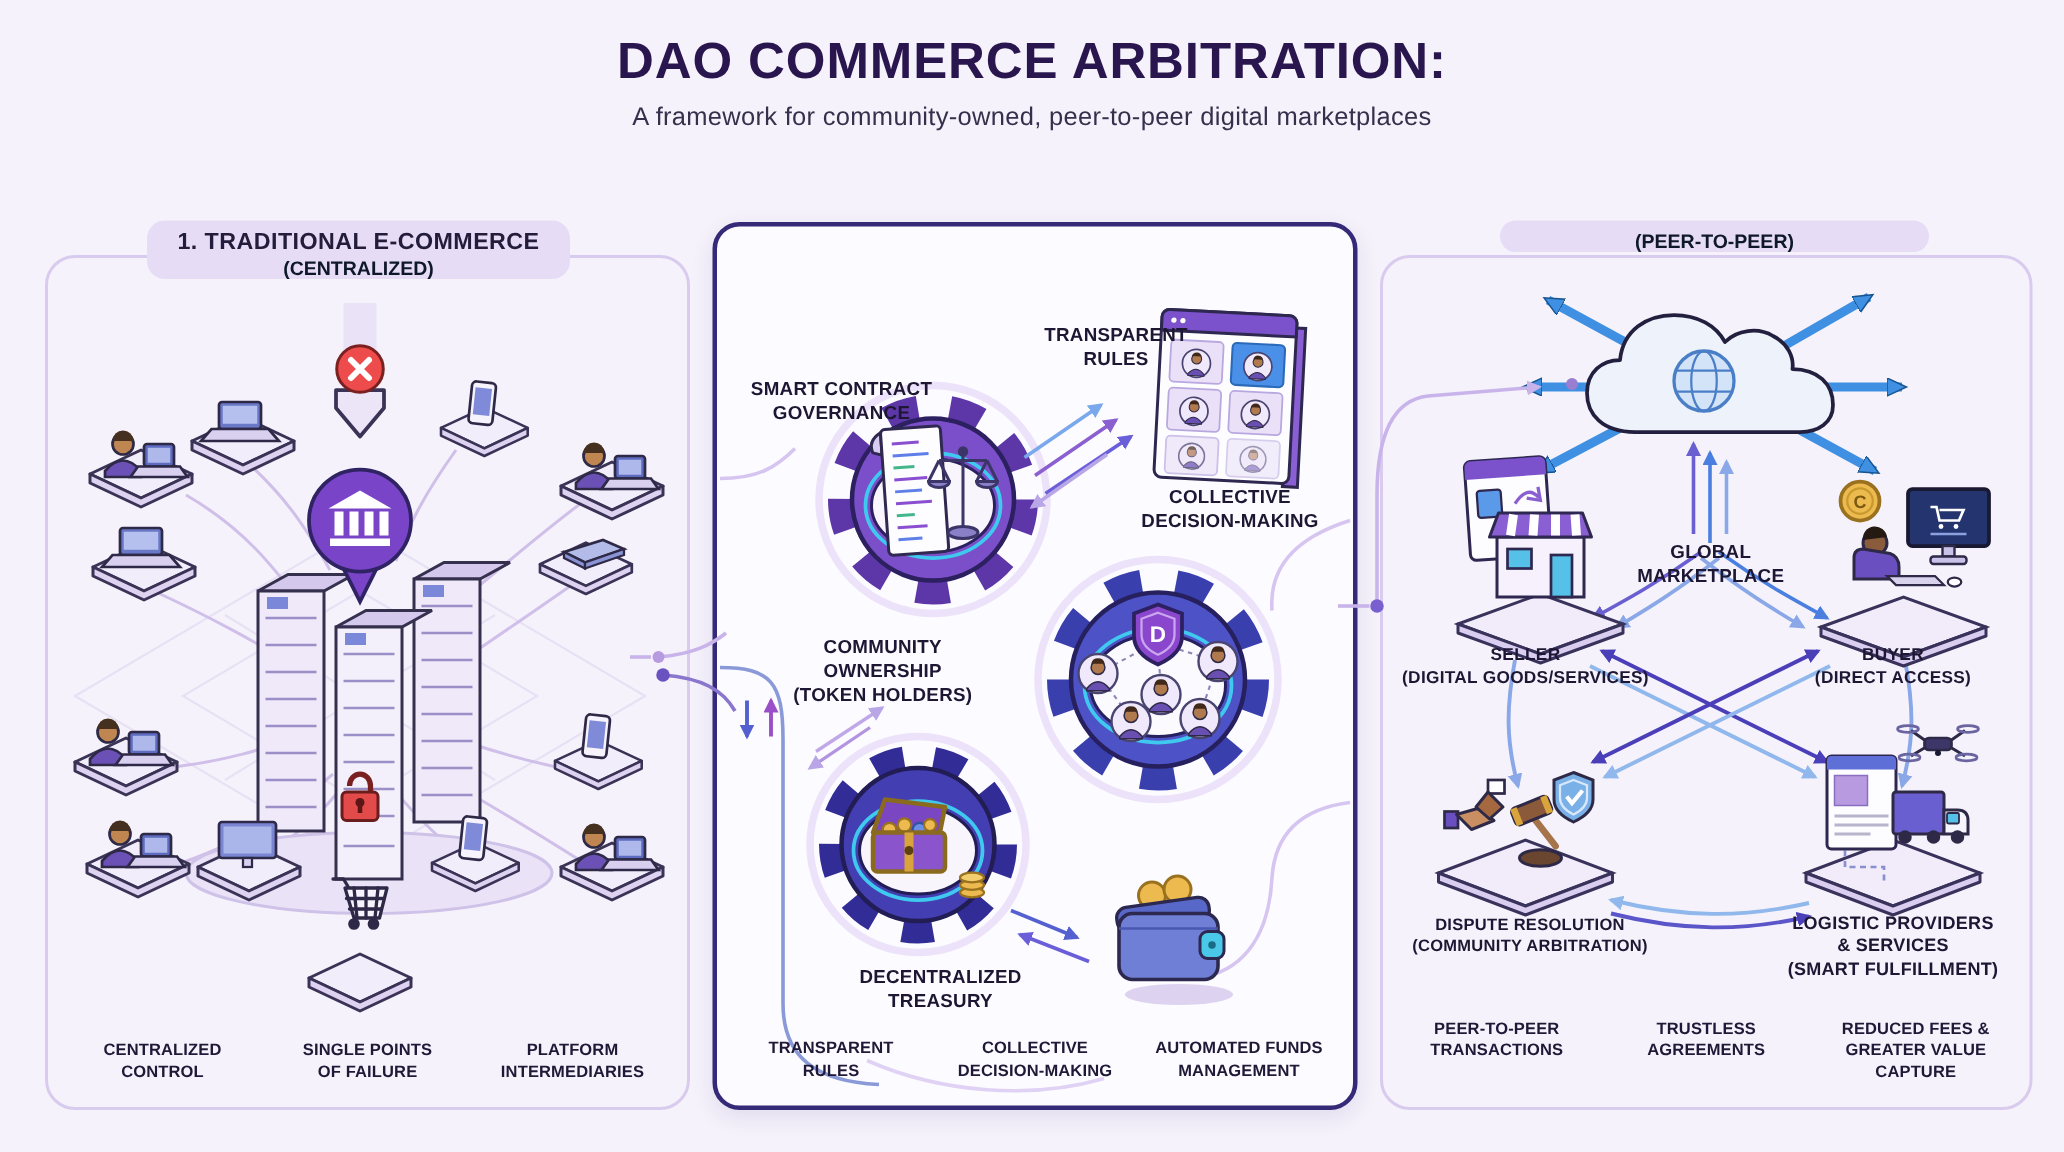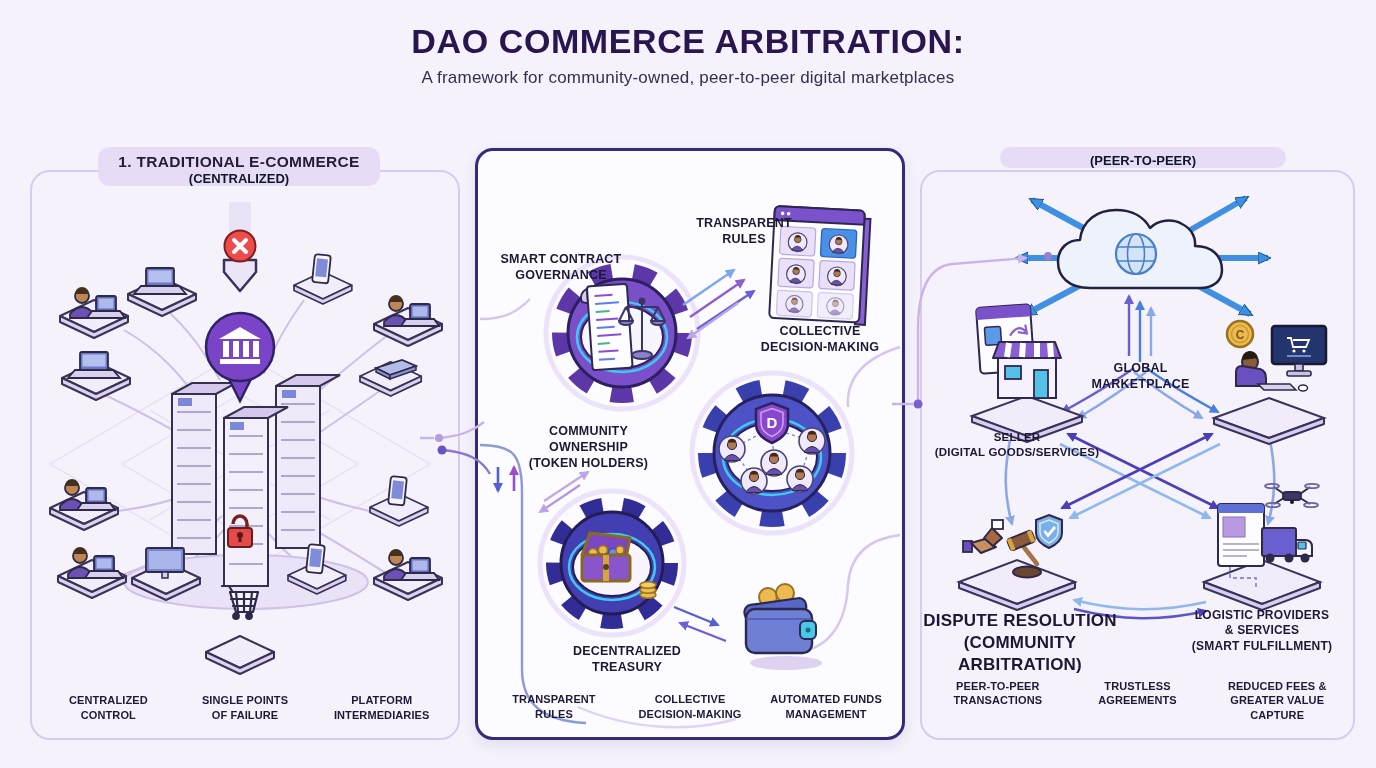--- a/index.html
+++ b/index.html
@@ -549,21 +549,23 @@
           <ellipse cx="19" cy="9" rx="7" ry="2.2" fill="none" stroke="#6a65a0" stroke-width="1.8"></ellipse>
           <circle cy="6" r="2" fill="#191932" stroke="none"></circle>
         </g>
       </g>
     </svg>
 
     <div class="callout" style="left:136px;top:188px;width:165px;">GLOBAL
 MARKETPLACE</div>
     <div class="callout" style="left:5px;top:258px;width:180px;font-size:11.5px;">SELLER
 (DIGITAL GOODS/SERVICES)</div>
-    <div class="callout" style="left:0px;top:438px;width:196px;font-size:17px;">DISPUTE RESOLUTION
+    <div class="callout" style="left:250px;top:258px;width:180px;font-size:11.5px;">BUYER
+(DIRECT ACCESS)</div>
+    <div class="callout" style="left:0px;top:438px;width:196px;font-size:11px;">DISPUTE RESOLUTION
 (COMMUNITY ARBITRATION)</div>
     <div class="callout" style="left:245px;top:436px;width:190px;font-size:12px;">LOGISTIC PROVIDERS
 &amp; SERVICES
 (SMART FULFILLMENT)</div>
 
     <div class="footer-row" style="left:6px;right:6px;justify-content:center;">
       <div class="footer-item">PEER-TO-PEER
 TRANSACTIONS</div>
       <div class="footer-item">TRUSTLESS
 AGREEMENTS</div>

